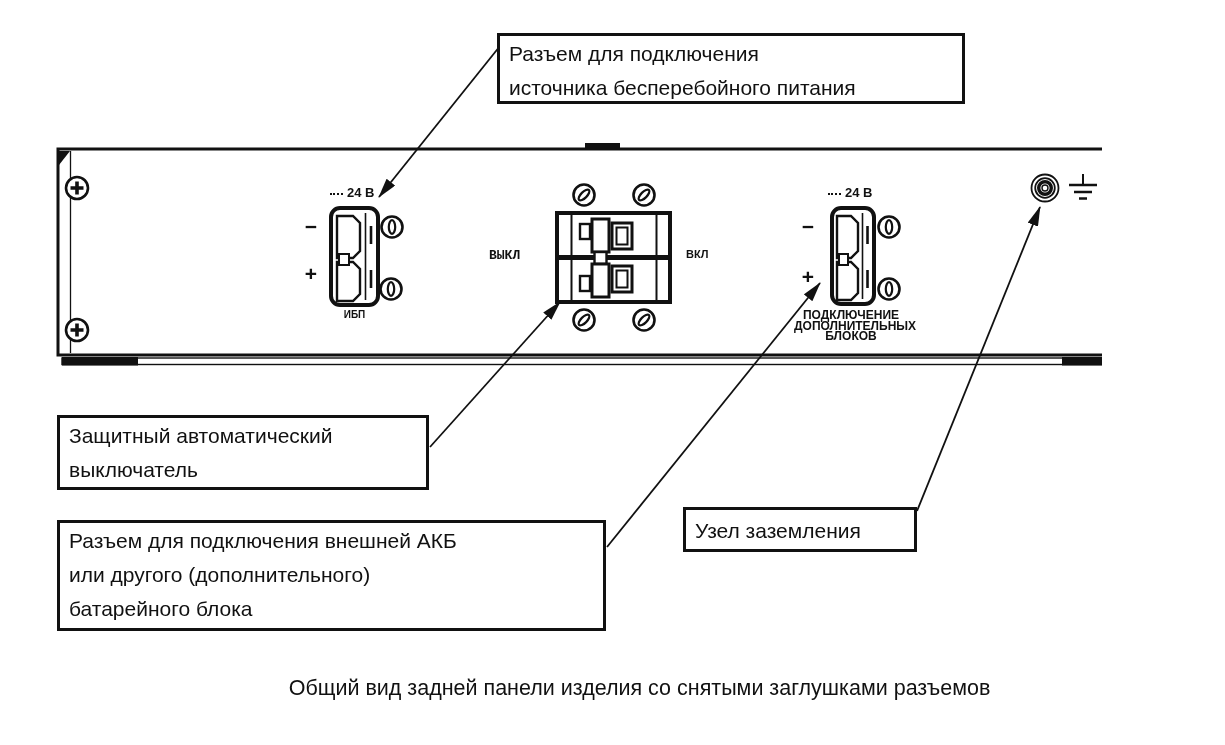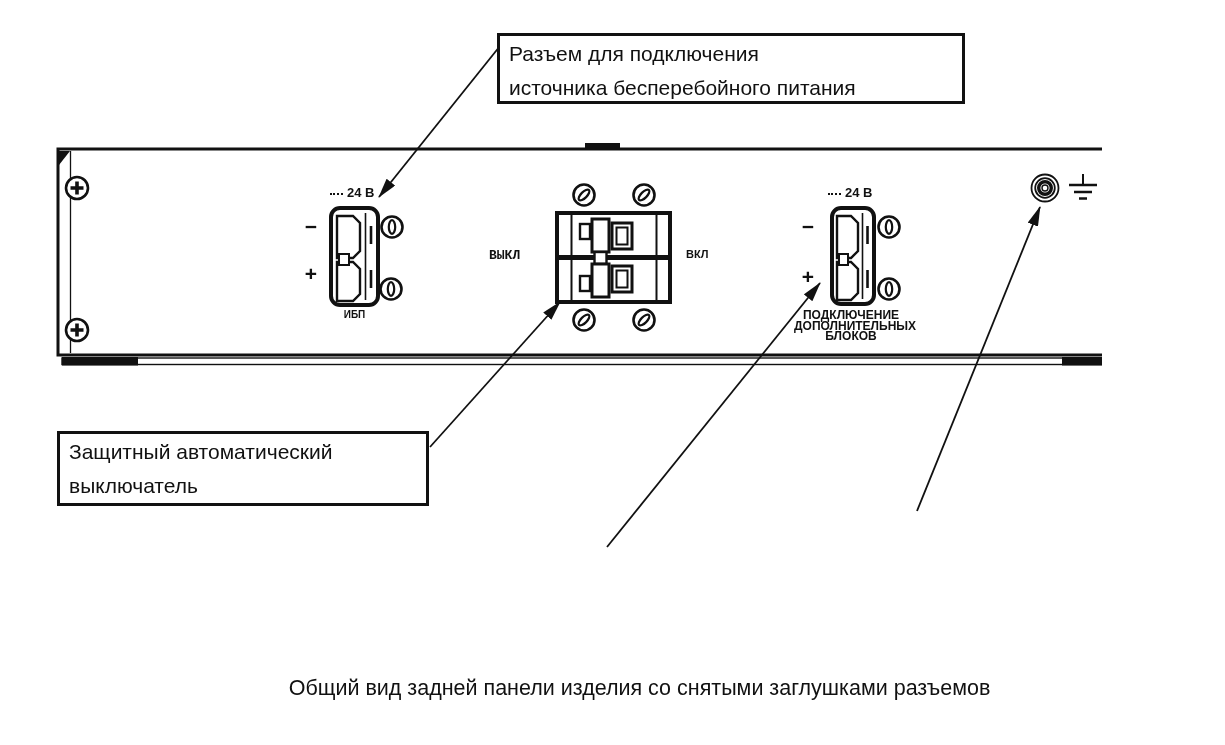--- a/index.html
+++ b/index.html
@@ -154,24 +154,28 @@
       <line x1="500" y1="46" x2="379" y2="197" marker-end="url(#ah)"></line>
       <line x1="430" y1="447" x2="560" y2="302" marker-end="url(#ah)"></line>
       <line x1="607" y1="547" x2="820" y2="283" marker-end="url(#ah)"></line>
       <line x1="917" y1="511" x2="1040" y2="207" marker-end="url(#ah)"></line>
     </g>
   </svg>
 
   <div class="callout" style="left:497px;top:33px;width:468px;height:71px;">Разъем для подключения
 источника бесперебойного питания</div>
 
-  <div class="callout" style="left:57px;top:431px;width:372px;height:75px;">Защитный автоматический
+  <div class="callout" style="left:57px;top:415px;width:372px;height:75px;">Защитный автоматический
 выключатель</div>
 
+  <div class="callout" style="left:57px;top:520px;width:549px;height:111px;">Разъем для подключения внешней АКБ
+или другого (дополнительного)
+батарейного блока</div>
 
+  <div class="callout" style="left:683px;top:507px;width:234px;height:45px;padding-top:4px;">Узел заземления</div>
 
   <div class="panel-text dc-wrap" style="left:330px;top:185px;">
     <span class="dc-icon"><span class="bar"></span><span class="dots" style="display:block;"></span></span>
     <span>24 В</span>
   </div>
   <div class="panel-text sign" style="left:302px;top:215px;width:18px;font-size:21px;">−</div>
   <div class="panel-text sign" style="left:302px;top:262px;width:18px;font-size:21px;">+</div>
   <div class="panel-text" style="left:331px;top:309px;width:47px;text-align:center;font-size:10px;">ИБП</div>
 
   <div class="panel-text" style="left:489px;top:248px;font-size:13px;font-family:Liberation Mono, monospace;">ВЫКЛ</div>

